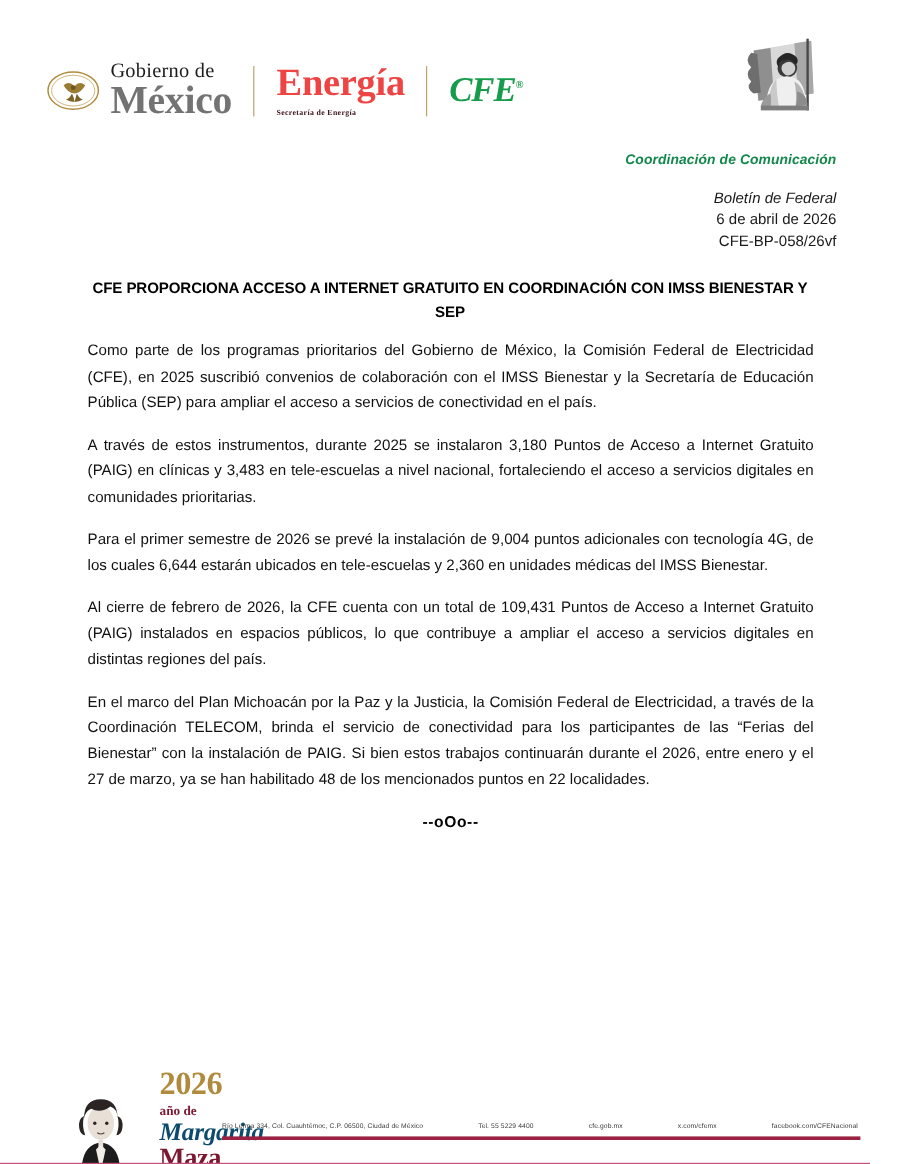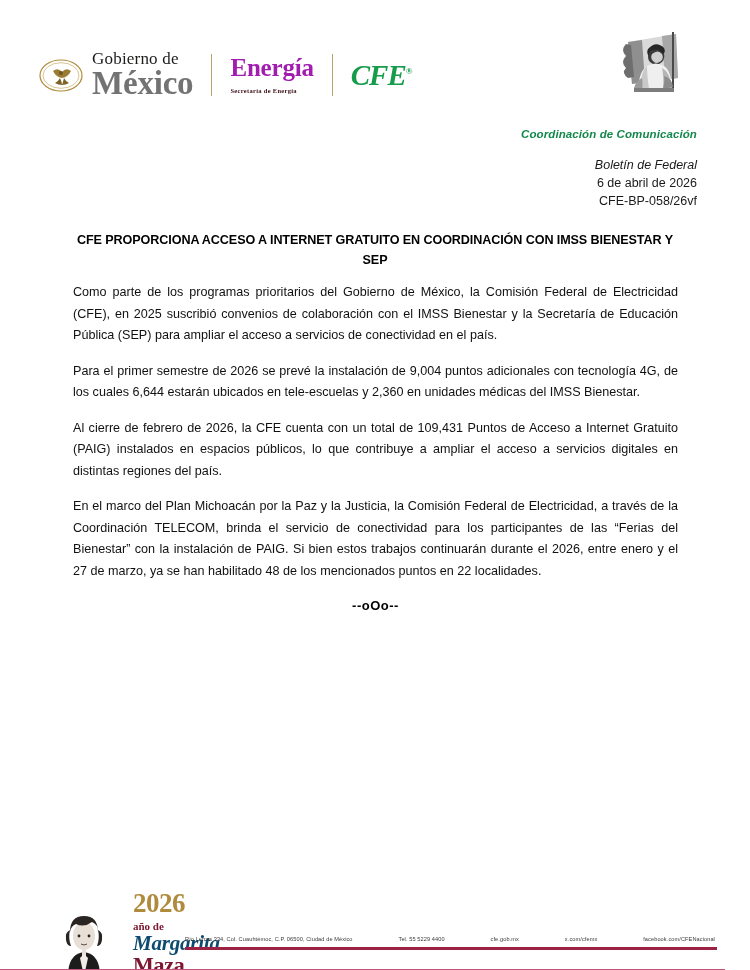--- a/index.html
+++ b/index.html
@@ -32,21 +32,21 @@
   }
   .gob-line2 {
     font-family: Liberation Serif, serif;
     font-size: 33px; font-weight: bold; color: #737373;
     letter-spacing: -.2px; margin-top: -1px;
   }
   .vdiv { width: 1px; height: 42px; background: #b9a36a; margin: 0 18px; }
   .energia-block { line-height: 1; text-align: left; }
   .energia-main {
     font-family: "Liberation Serif", serif;
-    font-size: 25px; font-weight: bold; color: #a21caf; letter-spacing: -.2px;
+    font-size: 32px; font-weight: bold; color: #ef4444; letter-spacing: -.2px;
   }
   .energia-sub {
     font-family: "Liberation Serif", serif;
     font-size: 6.5px; font-weight: bold; color: #3d1018;
     letter-spacing: .3px; margin-top: 2px;
   }
   .cfe-logo {
     font-family: "Liberation Serif", serif;
     font-size: 29px; font-weight: bold; font-style: italic;
     color: #179c4b; letter-spacing: -1px;
@@ -200,20 +200,21 @@
   <div class="meta">
     <div class="ital">Boletín de Federal</div>
     <div>6 de abril de 2026</div>
     <div>CFE-BP-058/26vf</div>
   </div>
 
   <div class="title">CFE PROPORCIONA ACCESO A INTERNET GRATUITO EN COORDINACIÓN CON IMSS BIENESTAR Y SEP</div>
 
   <div class="body-copy">
     <p>Como parte de los programas prioritarios del Gobierno de México, la Comisión Federal de Electricidad (CFE), en 2025 suscribió convenios de colaboración con el IMSS Bienestar y la Secretaría de Educación Pública (SEP) para ampliar el acceso a servicios de conectividad en el país.</p>
+    <p>A través de estos instrumentos, durante 2025 se instalaron 3,180 Puntos de Acceso a Internet Gratuito (PAIG) en clínicas y 3,483 en tele-escuelas a nivel nacional, fortaleciendo el acceso a servicios digitales en comunidades prioritarias.</p>
     <p>Para el primer semestre de 2026 se prevé la instalación de 9,004 puntos adicionales con tecnología 4G, de los cuales 6,644 estarán ubicados en tele-escuelas y 2,360 en unidades médicas del IMSS Bienestar.</p>
     <p>Al cierre de febrero de 2026, la CFE cuenta con un total de 109,431 Puntos de Acceso a Internet Gratuito (PAIG) instalados en espacios públicos, lo que contribuye a ampliar el acceso a servicios digitales en distintas regiones del país.</p>
     <p>En el marco del Plan Michoacán por la Paz y la Justicia, la Comisión Federal de Electricidad, a través de la Coordinación TELECOM, brinda el servicio de conectividad para los participantes de las “Ferias del Bienestar” con la instalación de PAIG. Si bien estos trabajos continuarán durante el 2026, entre enero y el 27 de marzo, ya se han habilitado 48 de los mencionados puntos en 22 localidades.</p>
     <div class="closing">--oOo--</div>
   </div>
 
   <div class="footer">
 
     <div class="maza-logo">
       <span class="maza-portrait">

